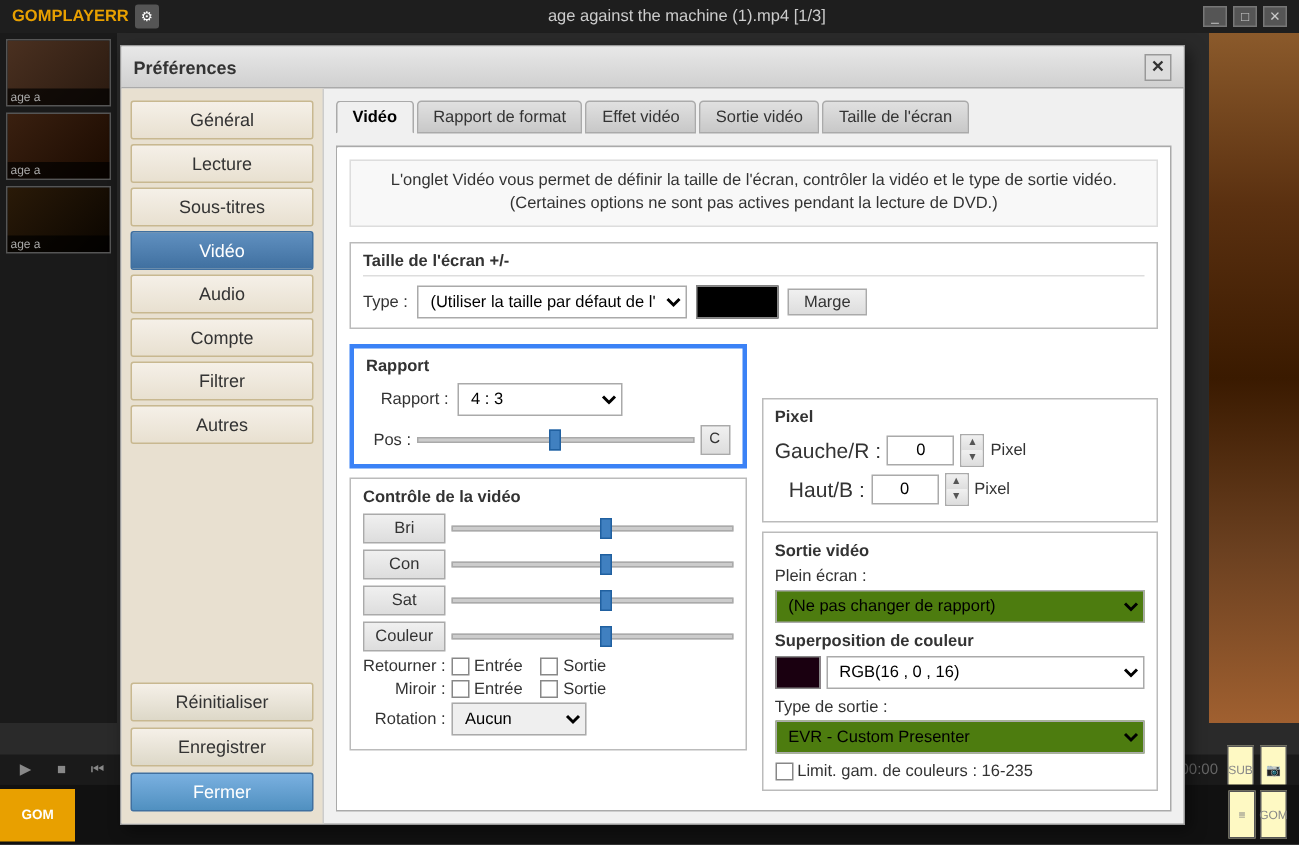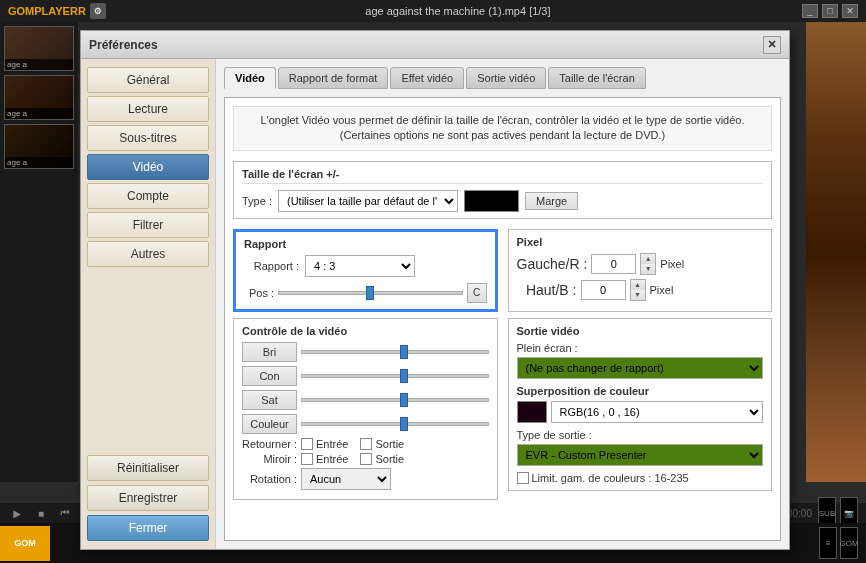--- a/index.html
+++ b/index.html
@@ -114,21 +114,21 @@
     }
     .pb-time {
       color: #666;
       font-size: 10px;
     }
     .pb-icons {
       display: flex; gap: 4px;
     }
     .pb-icon {
       width: 18px; height: 32px;
-      background: #000000;
+      background: #fef9c3;
       color: #888;
       font-size: 8px;
       display: flex; align-items: center; justify-content: center;
       border: 1px solid #555;
     }
 
     
     .video-panel {
       position: absolute;
       top: 22px; left: 0;
@@ -418,20 +418,21 @@
       display: flex; align-items: center; justify-content: center;
       cursor: pointer;
       color: #333;
     }
 
     
     .pixel-section {
       border: 1px solid #bbb;
       padding: 6px 8px;
       margin-bottom: 6px;
+      margin-top: 36px;
     }
     .pixel-row {
       display: flex;
       align-items: center;
       margin-bottom: 4px;
       gap: 4px;
     }
     .pixel-label {
       font-size: 14px;
       color: #333;
@@ -634,20 +635,21 @@
       <div class="dlg-close">✕</div>
     </div>
 
     <div class="dlg-content">
 
       <div class="dlg-sidebar">
         <div class="sidebar-btn">Général</div>
         <div class="sidebar-btn">Lecture</div>
         <div class="sidebar-btn">Sous-titres</div>
         <div class="sidebar-btn active">Vidéo</div>
+        <div class="sidebar-btn">Audio</div>
         <div class="sidebar-btn">Compte</div>
         <div class="sidebar-btn">Filtrer</div>
         <div class="sidebar-btn">Autres</div>
 
         <div class="sidebar-bottom">
           <div class="sidebar-action-btn">Réinitialiser</div>
           <div class="sidebar-action-btn">Enregistrer</div>
           <div class="sidebar-action-btn primary">Fermer</div>
         </div>
       </div>

